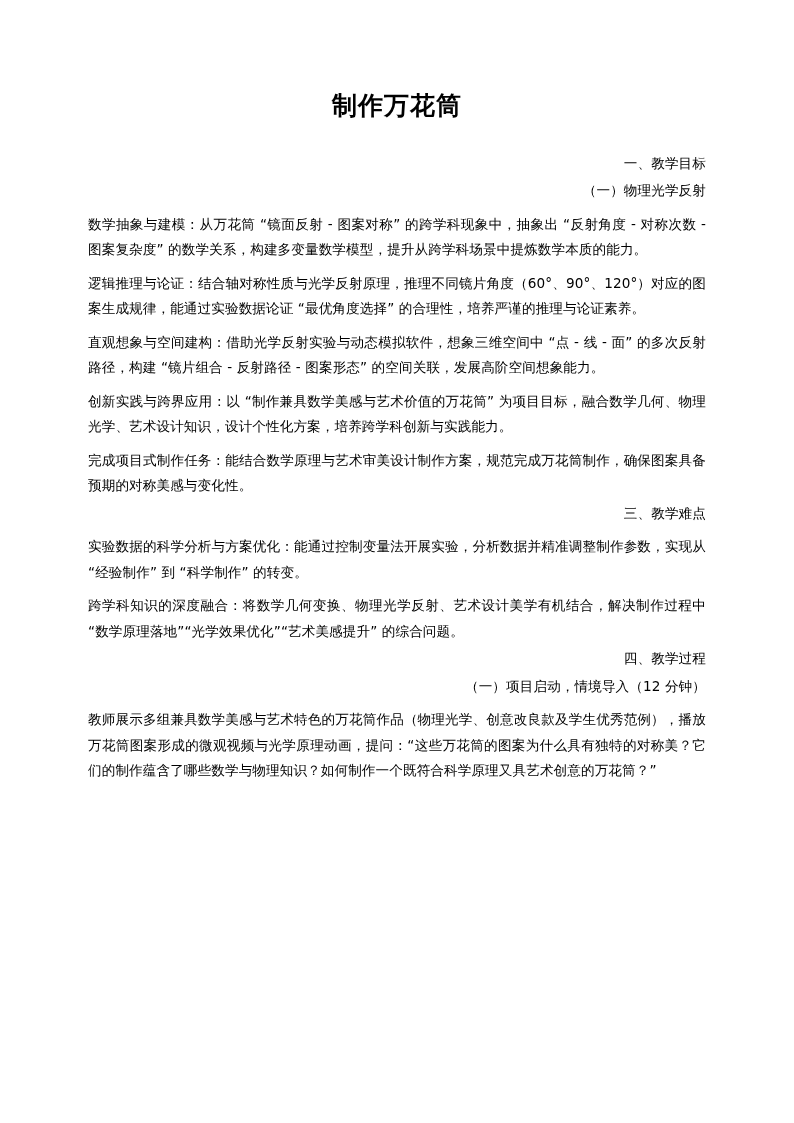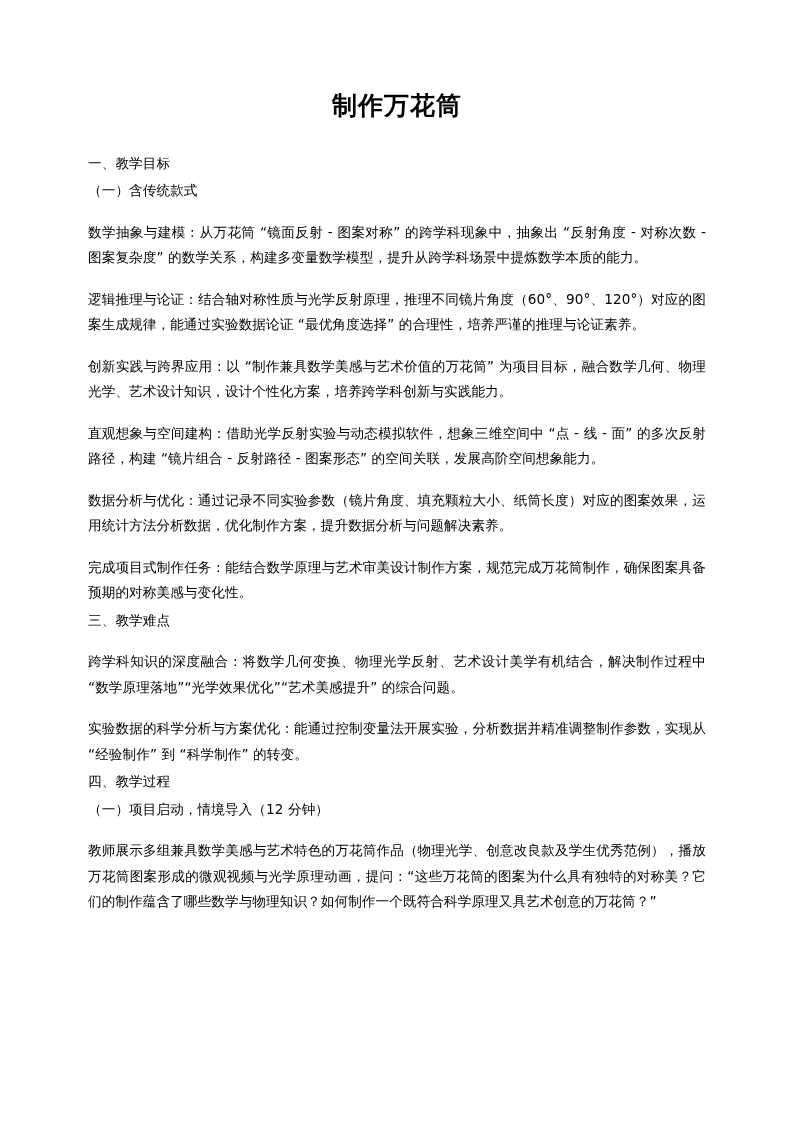--- a/index.html
+++ b/index.html
@@ -31,52 +31,51 @@
     margin: 0;
     padding-top: 90px;
     padding-bottom: 0;
     line-height: 1.3;
   }
   .body-block {
     padding: 0 88px 0 88px;
     margin-top: 28px;
   }
   p.para {
-    margin: 16px 0 2px 0;
+    margin: 8px 0 2px 0;
     font-size: 13.6px;
     line-height: 25.5px;
     text-align: justify;
     text-justify: inter-ideograph;
     letter-spacing: 0.1px;
   }
   p.heading {
     margin: 0 0 2px 0;
     font-size: 13.6px;
     line-height: 25.5px;
-    text-align: left;
+    text-align: right;
     letter-spacing: 0.1px;
   }
 </style>
 </head>
 <body>
 
 <div class="page">
 
   <h1 class="doc-title">制作万花筒</h1>
 
   <div class="body-block">
     <p class="heading">一、教学目标</p>
-    <p class="heading">（一）含传统款式</p>
+    <p class="heading">（一）物理光学反射</p>
     <p class="para">数学抽象与建模：从万花筒 “镜面反射 - 图案对称” 的跨学科现象中，抽象出 “反射角度 - 对称次数 - 图案复杂度” 的数学关系，构建多变量数学模型，提升从跨学科场景中提炼数学本质的能力。</p>
     <p class="para">逻辑推理与论证：结合轴对称性质与光学反射原理，推理不同镜片角度（60°、90°、120°）对应的图案生成规律，能通过实验数据论证 “最优角度选择” 的合理性，培养严谨的推理与论证素养。</p>
+    <p class="para">直观想象与空间建构：借助光学反射实验与动态模拟软件，想象三维空间中 “点 - 线 - 面” 的多次反射路径，构建 “镜片组合 - 反射路径 - 图案形态” 的空间关联，发展高阶空间想象能力。</p>
     <p class="para">创新实践与跨界应用：以 “制作兼具数学美感与艺术价值的万花筒” 为项目目标，融合数学几何、物理光学、艺术设计知识，设计个性化方案，培养跨学科创新与实践能力。</p>
-    <p class="para">直观想象与空间建构：借助光学反射实验与动态模拟软件，想象三维空间中 “点 - 线 - 面” 的多次反射路径，构建 “镜片组合 - 反射路径 - 图案形态” 的空间关联，发展高阶空间想象能力。</p>
-    <p class="para">数据分析与优化：通过记录不同实验参数（镜片角度、填充颗粒大小、纸筒长度）对应的图案效果，运用统计方法分析数据，优化制作方案，提升数据分析与问题解决素养。</p>
     <p class="para">完成项目式制作任务：能结合数学原理与艺术审美设计制作方案，规范完成万花筒制作，确保图案具备预期的对称美感与变化性。</p>
     <p class="heading">三、教学难点</p>
+    <p class="para">实验数据的科学分析与方案优化：能通过控制变量法开展实验，分析数据并精准调整制作参数，实现从 “经验制作” 到 “科学制作” 的转变。</p>
     <p class="para">跨学科知识的深度融合：将数学几何变换、物理光学反射、艺术设计美学有机结合，解决制作过程中 “数学原理落地”“光学效果优化”“艺术美感提升” 的综合问题。</p>
-    <p class="para">实验数据的科学分析与方案优化：能通过控制变量法开展实验，分析数据并精准调整制作参数，实现从 “经验制作” 到 “科学制作” 的转变。</p>
     <p class="heading">四、教学过程</p>
     <p class="heading">（一）项目启动，情境导入（12 分钟）</p>
     <p class="para">教师展示多组兼具数学美感与艺术特色的万花筒作品（物理光学、创意改良款及学生优秀范例），播放万花筒图案形成的微观视频与光学原理动画，提问：“这些万花筒的图案为什么具有独特的对称美？它们的制作蕴含了哪些数学与物理知识？如何制作一个既符合科学原理又具艺术创意的万花筒？”</p>
   </div>
 
 </div>
 
 </body></html>

